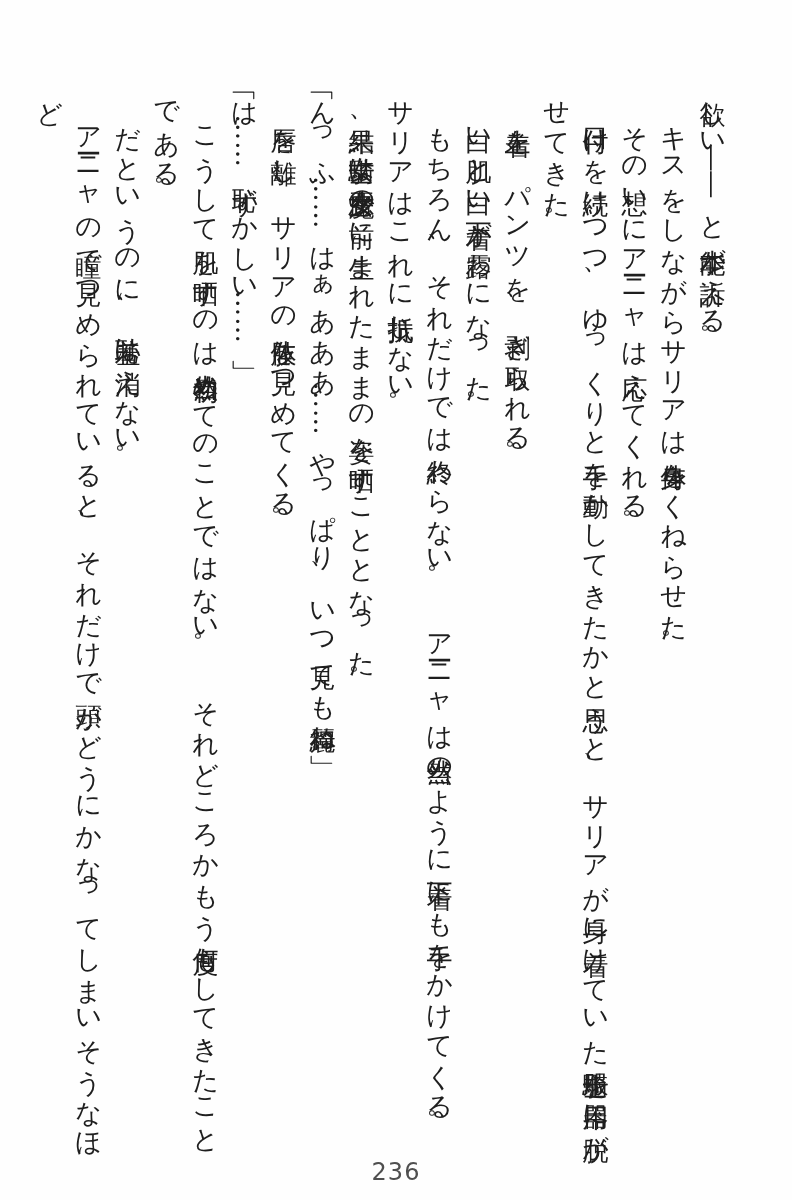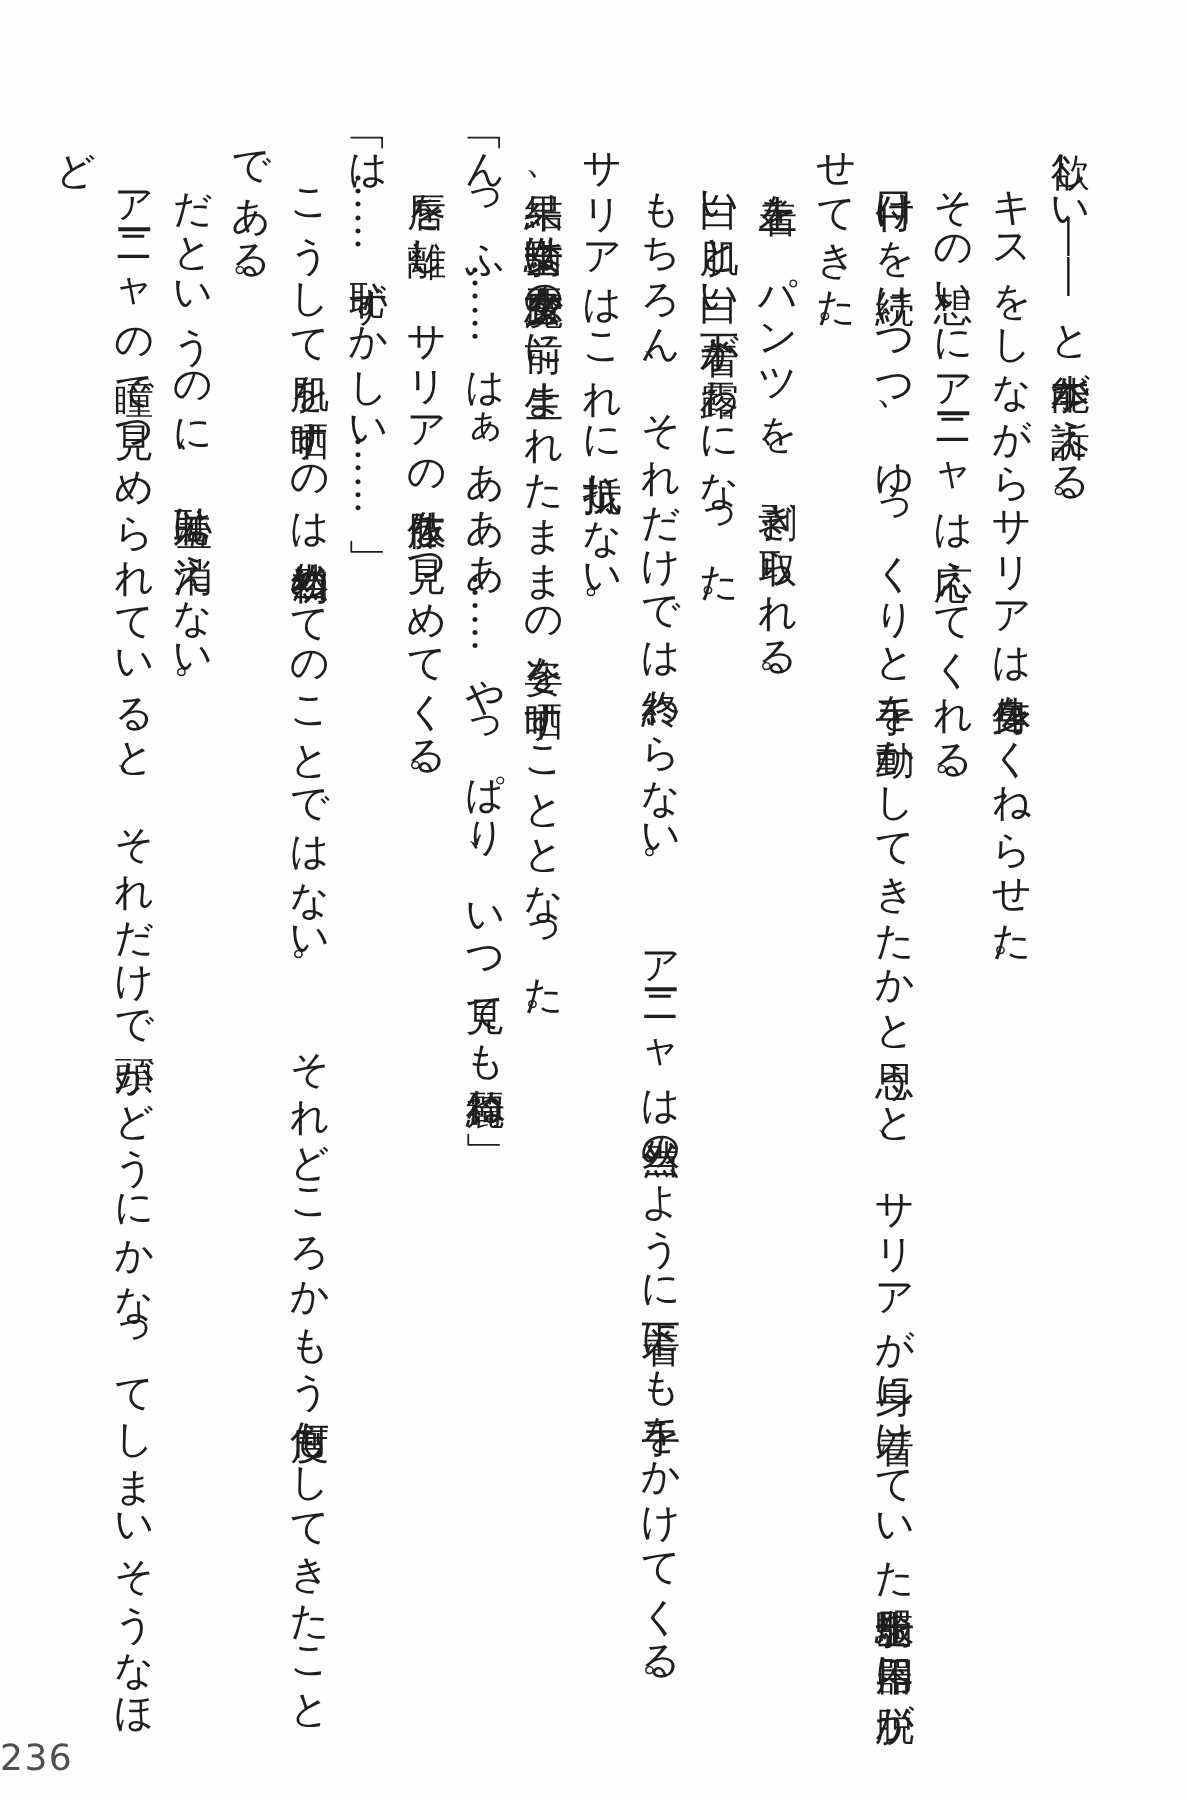--- a/index.html
+++ b/index.html
@@ -33,21 +33,21 @@
     padding: 0;
   }
   .text-block p.indent {
     text-indent: 1em;
   }
   .page-number {
     position: absolute;
     left: 0;
     bottom: 14px;
     width: 100%;
-    text-align: left;
+    text-align: center;
     font-family: "DejaVu Sans", "Liberation Sans", sans-serif;
     font-size: 24px;
     letter-spacing: 1px;
     color: #4f4f4f;
   }
 </style>
 </head>
 <body>
 
 <div class="page">

